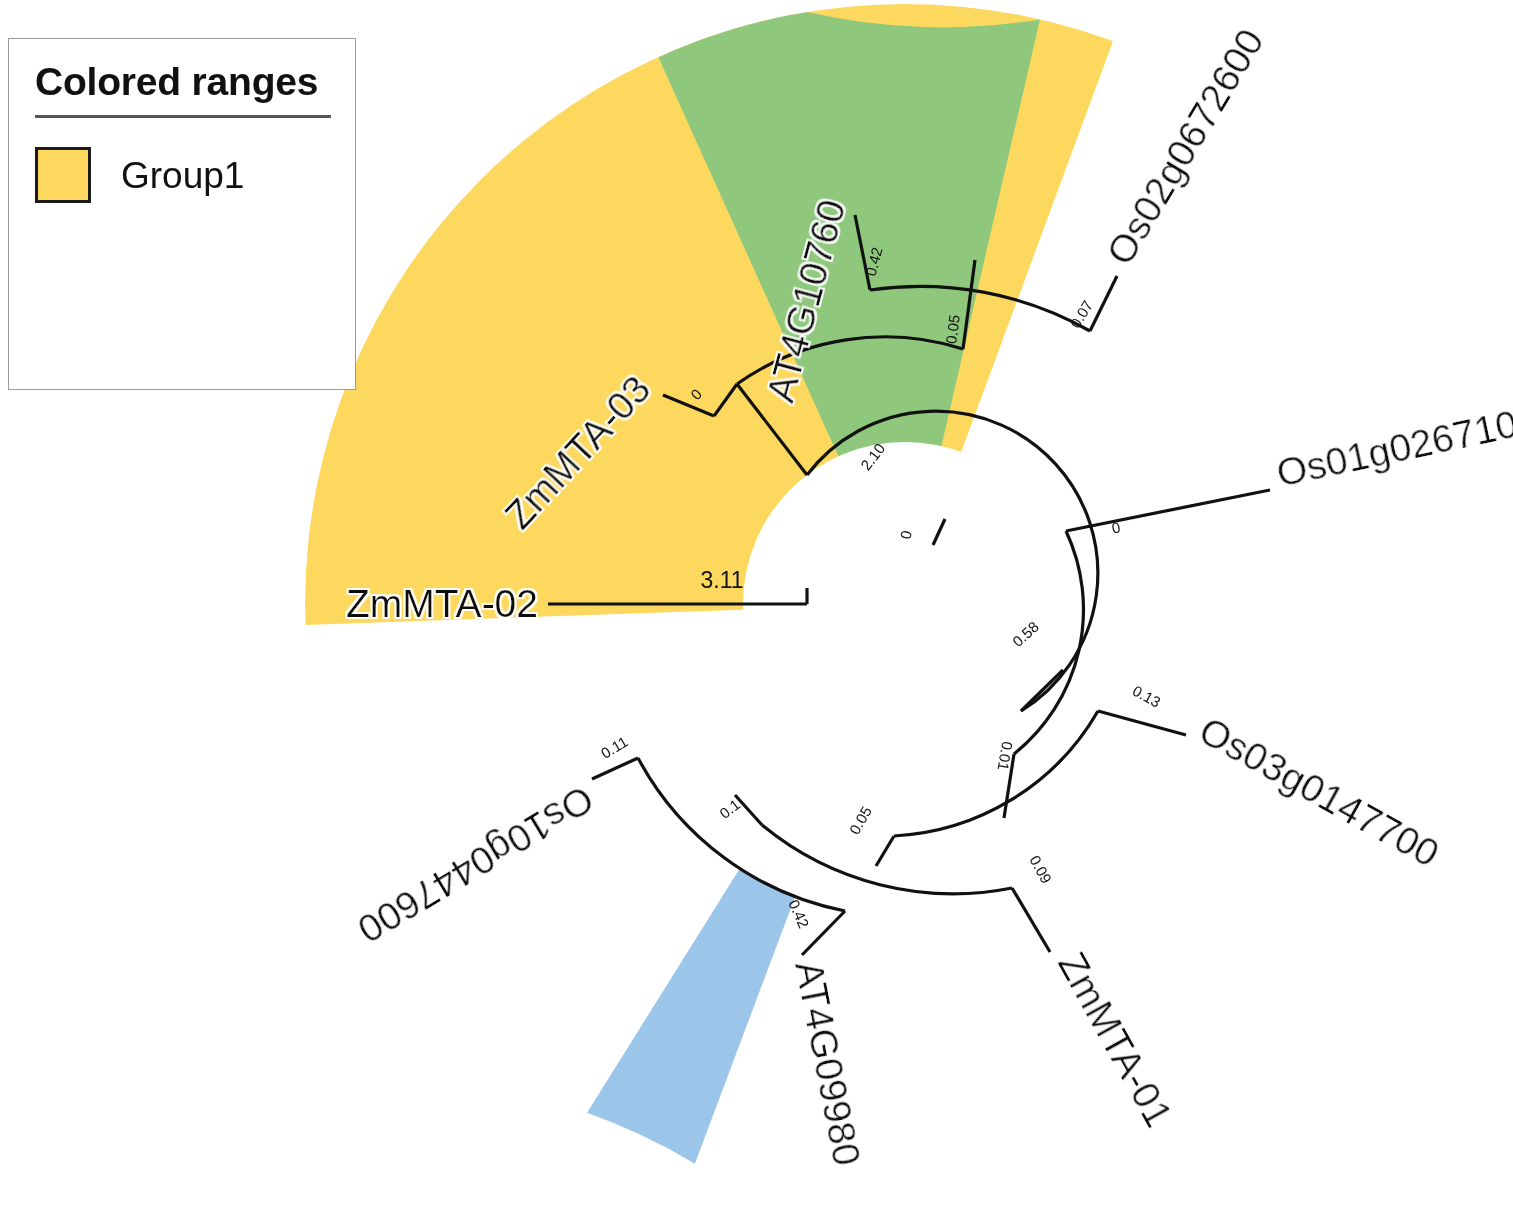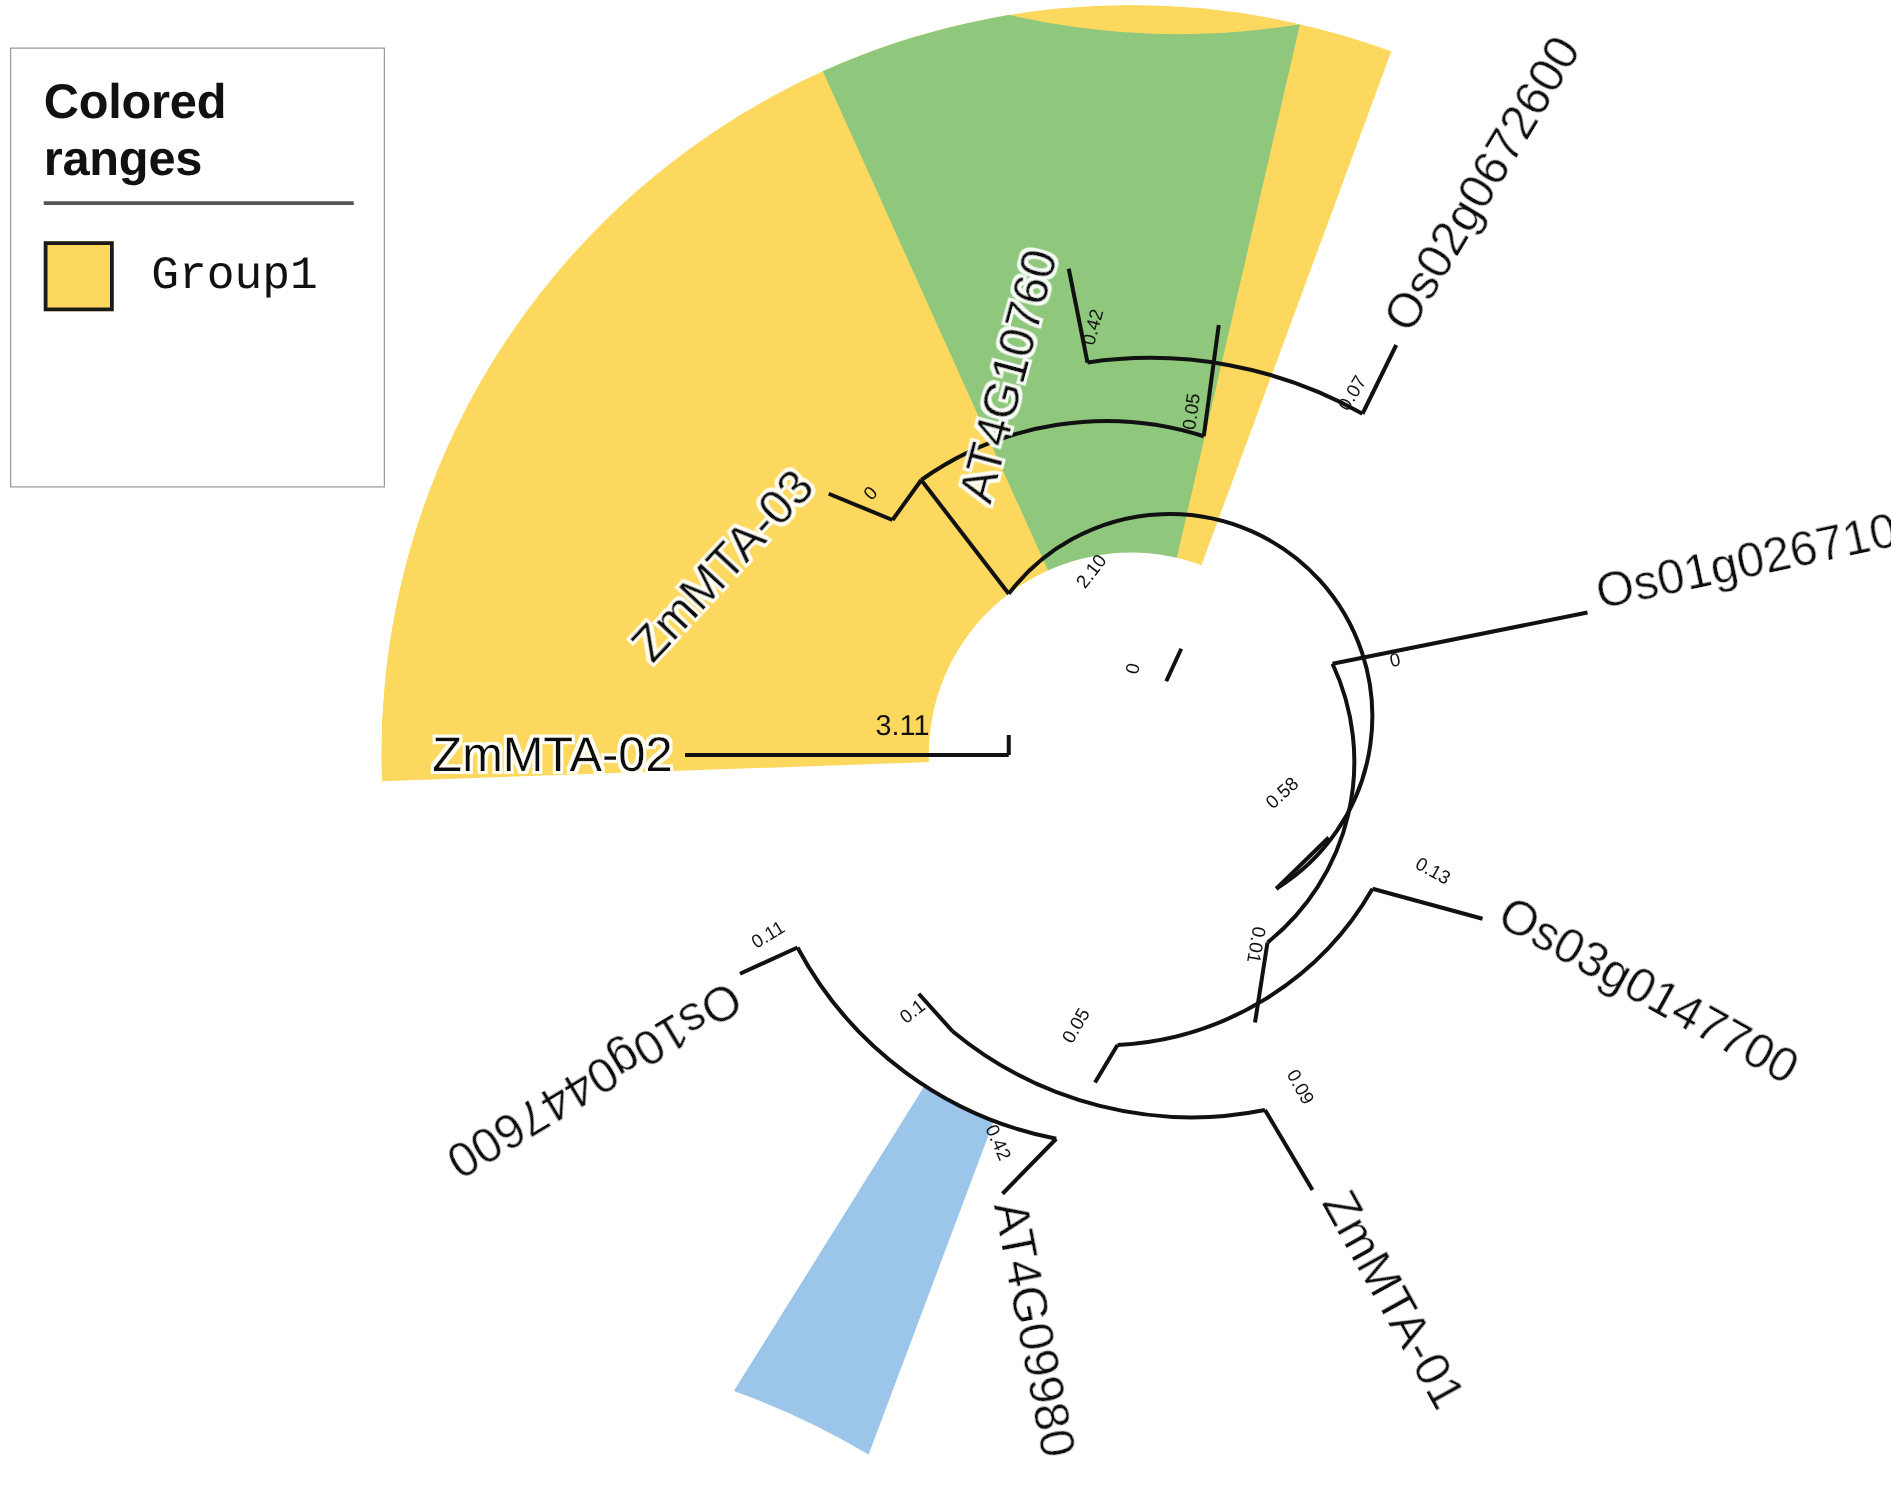--- a/index.html
+++ b/index.html
@@ -1,35 +1,35 @@
 <!DOCTYPE html>
 <html><head>
 <meta charset="utf-8">
 <style>
   html,body{margin:0;padding:0;background:#ffffff;}
   body{width:1513px;height:1208px;font-family:"Liberation Sans",sans-serif;overflow:hidden;}
   #stage{position:relative;width:1513px;height:1208px;background:#fff;}
   svg#tree{position:absolute;left:0;top:0;width:1513px;height:1208px;display:block;}
 
   .legend-box{
-    position:absolute;left:8px;top:38px;width:300px;height:352px;
+    position:absolute;left:8px;top:38px;width:348px;height:352px;
     background:#ffffff;border:1px solid #9a9a9a;box-sizing:border-box;
     padding:16px 20px 0 22px;
   }
   .legend-title{
     font-size:39px;font-weight:bold;color:#111;letter-spacing:-0.2px;
     line-height:46px;margin:4px 0 10px 4px;
   }
   .legend-rule{height:3px;background:#555;margin:0 4px 14px 4px;}
   .legend-row{display:flex;align-items:center;height:86px;}
   .legend-swatch{
     width:56px;height:56px;border:3px solid #1b1b1b;box-sizing:border-box;
     margin-left:4px;flex:0 0 auto;
   }
-  .legend-label{font-size:37px;color:#111;margin-left:30px;line-height:1;font-family:Liberation Mono, monospace;}
+  .legend-label{font-size:37px;color:#111;margin-left:30px;line-height:1;}
 </style>
 </head>
 <body>
 
 <div id="stage">
 
   <svg id="tree" viewBox="0 0 1513 1208">
     <defs>
 
       <clipPath id="outerCircle">

